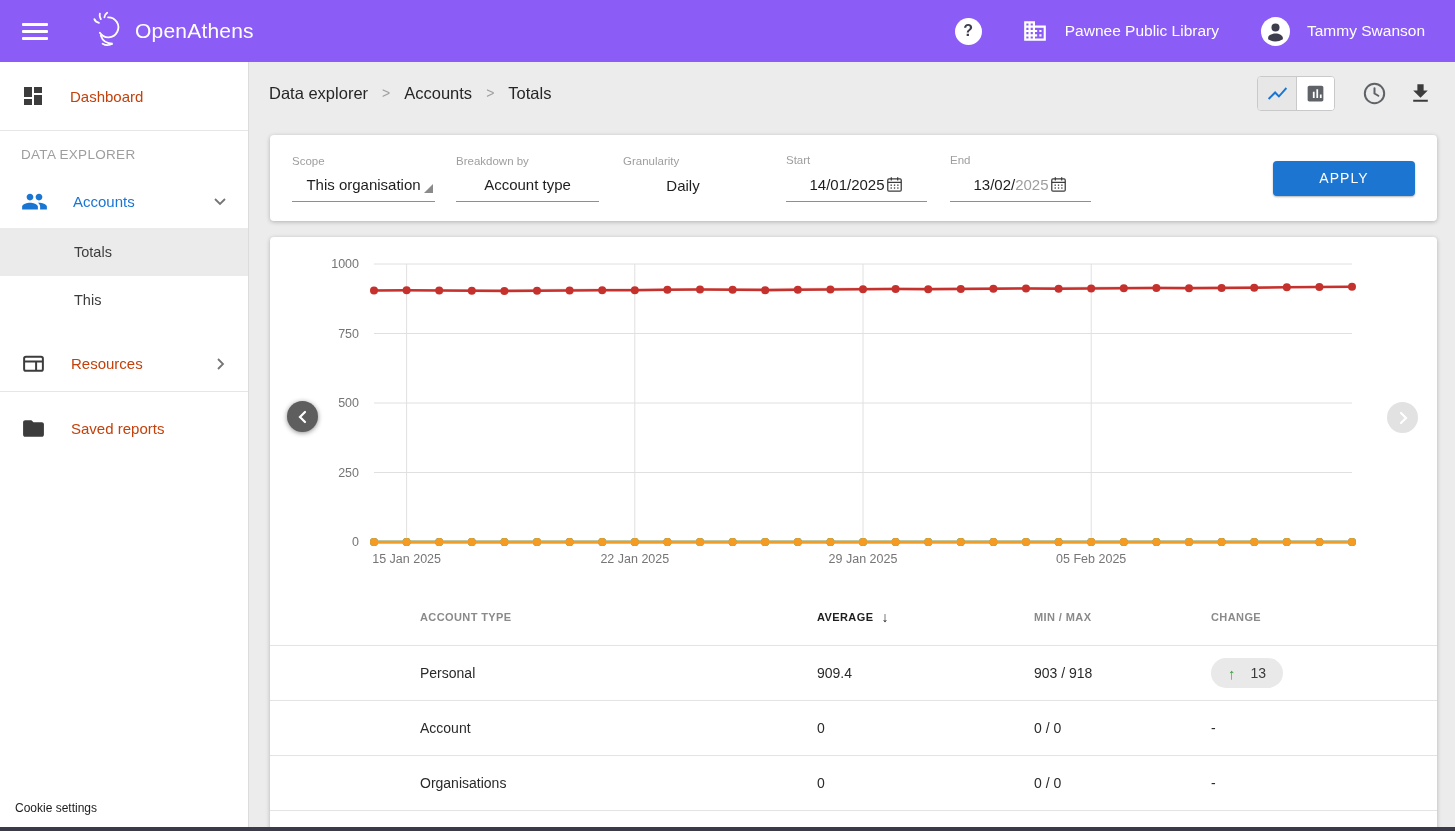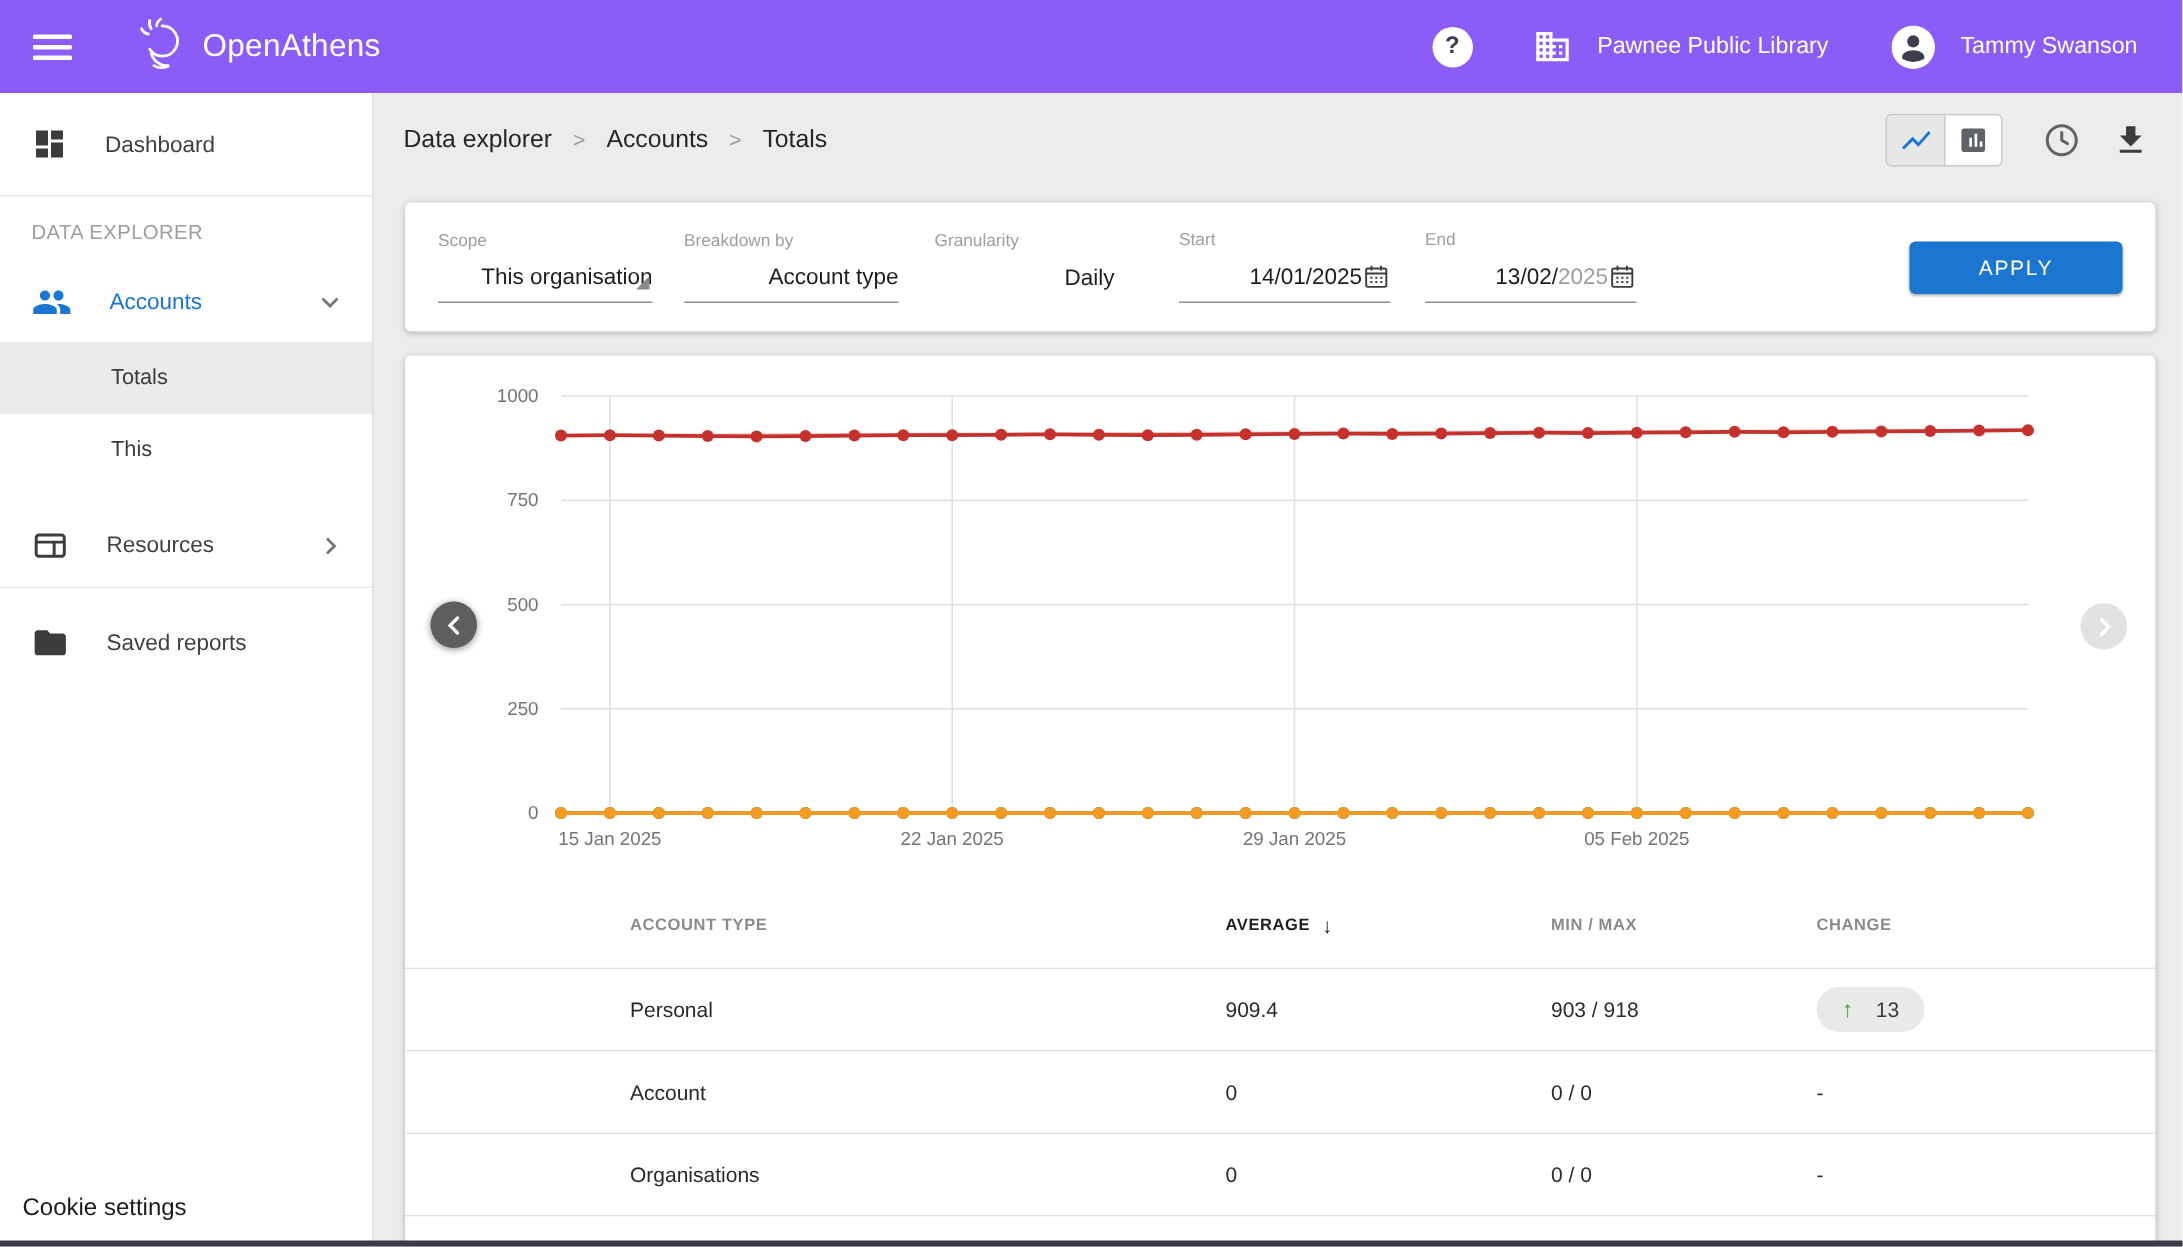--- a/index.html
+++ b/index.html
@@ -14,51 +14,51 @@
   .brand-name{font-size:21px;letter-spacing:.2px}
   .topbar-right{margin-left:auto;display:flex;align-items:center}
   .help-btn{width:27px;height:27px;border-radius:50%;background:#fff;color:#3d3d4d;display:flex;align-items:center;justify-content:center;font-weight:700;font-size:16px;border:none;cursor:pointer}
   .org,.user{display:flex;align-items:center;gap:17px;font-size:15.5px;cursor:pointer}
   .org{margin-left:40px}
   .user{margin-left:42px;margin-right:12px}
 
   
   .shell{display:flex;height:769px}
   .sidebar{width:249px;background:#fff;border-right:1px solid #dcdcdc;display:flex;flex-direction:column;flex-shrink:0}
-  .side-row{display:flex;align-items:center;gap:25px;padding-left:21px;font-size:15px;color:#404040;cursor:pointer}
+  .side-row{display:flex;align-items:center;gap:25px;padding-left:21px;font-size:15px;color:#c2410c;cursor:pointer}
   .dash-row{height:69px;border-bottom:1px solid #e6e6e6}
   .section-label{padding:16px 0 0 21px;font-size:13.5px;color:#9e9e9e;letter-spacing:.3px}
   .accounts-row{height:54px;margin-top:12px;color:#1976d2}
   .chev-slot{margin-left:auto;margin-right:18px;display:flex}
   .subitem{height:48px;display:flex;align-items:center;padding-left:74px;font-size:14.5px;color:#3c3c3c;cursor:pointer}
   .subitem.active{background:#ebebeb}
   .resources-row{height:56px;margin-top:12px;border-bottom:1px solid #e6e6e6}
   .saved-row{height:56px;margin-top:8px}
-  .cookie{margin-top:auto;padding:0 0 16px 15px;font-size:16px;color:#1c1c1c;cursor:pointer}
+  .cookie{margin-top:auto;padding:0 0 16px 15px;font-size:12px;color:#1c1c1c;cursor:pointer}
 
   
   .main{flex:1;display:flex;flex-direction:column;min-width:0}
   .crumb-bar{height:62px;display:flex;align-items:center;padding:0 20px 0 20px;flex-shrink:0}
   .crumbs{display:flex;align-items:center;gap:14px;font-size:16.5px;color:#262626}
   .crumb{cursor:pointer}
   .crumb-sep{color:#9e9e9e;font-size:14px}
   .crumb-actions{margin-left:auto;display:flex;align-items:center}
   .toggle{display:flex;border:1px solid #c9c9c9;border-radius:4px;overflow:hidden;background:#fff}
   .toggle button{width:38px;height:33px;display:flex;align-items:center;justify-content:center;border:none;background:#fff;cursor:pointer}
   .toggle button.sel{background:#e7e7e7}
   .toggle button + button{border-left:1px solid #c9c9c9}
   .icon-btn{border:none;background:none;display:flex;align-items:center;justify-content:center;cursor:pointer}
   .clock-btn{margin-left:26px}
   .dl-btn{margin-left:20px;margin-right:2px}
 
   .cards{padding:11px 18px 0 21px;display:flex;flex-direction:column;gap:16px;flex:1;min-height:0}
   .filter-card{background:#fff;border-radius:4px;box-shadow:0 1px 4px rgba(0,0,0,.25);height:86px;display:flex;align-items:center;padding:0 22px;flex-shrink:0}
   .field{display:flex;flex-direction:column;cursor:pointer}
   .flabel{font-size:11.5px;color:#9e9e9e;margin-bottom:9px}
-  .fvalue{font-size:15px;color:#1e1e1e;display:flex;align-items:center;justify-content:flex-end;padding-bottom:7px;min-height:26px}
+  .fvalue{font-size:15px;color:#1e1e1e;display:flex;align-items:center;justify-content:center;padding-bottom:7px;min-height:26px}
   .underlined{border-bottom:1px solid #8f8f8f}
   .f-scope{width:143px;margin-right:21px;position:relative}
   .f-breakdown{width:143px;margin-right:24px}
   .f-gran{width:120px;margin-right:43px;cursor:default}
   .f-start{width:141px;margin-right:23px}
   .f-end{width:141px}
   .tri{position:absolute;right:2px;bottom:9px;width:0;height:0;border-bottom:9px solid #8a8a8a;border-left:9px solid transparent}
   .muted{color:#9e9e9e}
   .apply-btn{margin-left:auto;width:142px;height:35px;background:#1b75d1;color:#fff;border:none;border-radius:4px;font-size:14px;letter-spacing:1.1px;cursor:pointer;box-shadow:0 1px 2px rgba(0,0,0,.3)}
 

